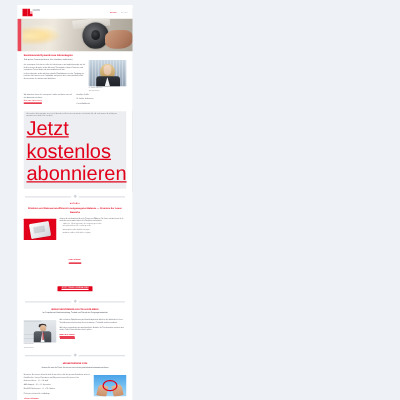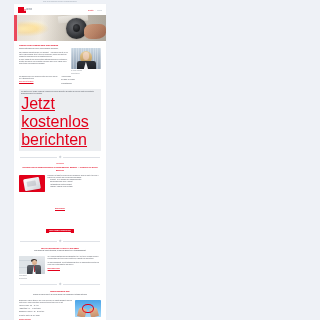--- a/index.html
+++ b/index.html
@@ -507,21 +507,21 @@
       </div>
       <div class="col body-text">
         <p>Herzliche Grüße</p>
         <p>Dr. Sabine Kellermann</p>
         <p>Geschäftsführerin</p>
       </div>
     </div>
 
     <div class="callout">
       <div class="callout-text">Sie möchten keine Ausgabe verpassen? Abonnieren Sie unseren Newsletter und erhalten Sie alle zwei Monate die wichtigsten Branchennews direkt in Ihr Postfach.</div>
-      <a class="inline-link" href="#">Jetzt kostenlos berichten</a>
+      <a class="inline-link" href="#">Jetzt kostenlos abonnieren</a>
     </div>
 
     <div class="divider">
       <div class="line"></div>
       <div class="gem"></div>
       <div class="line"></div>
     </div>
 
     <div class="section">
       <div class="eyebrow">AKTUELL</div>

